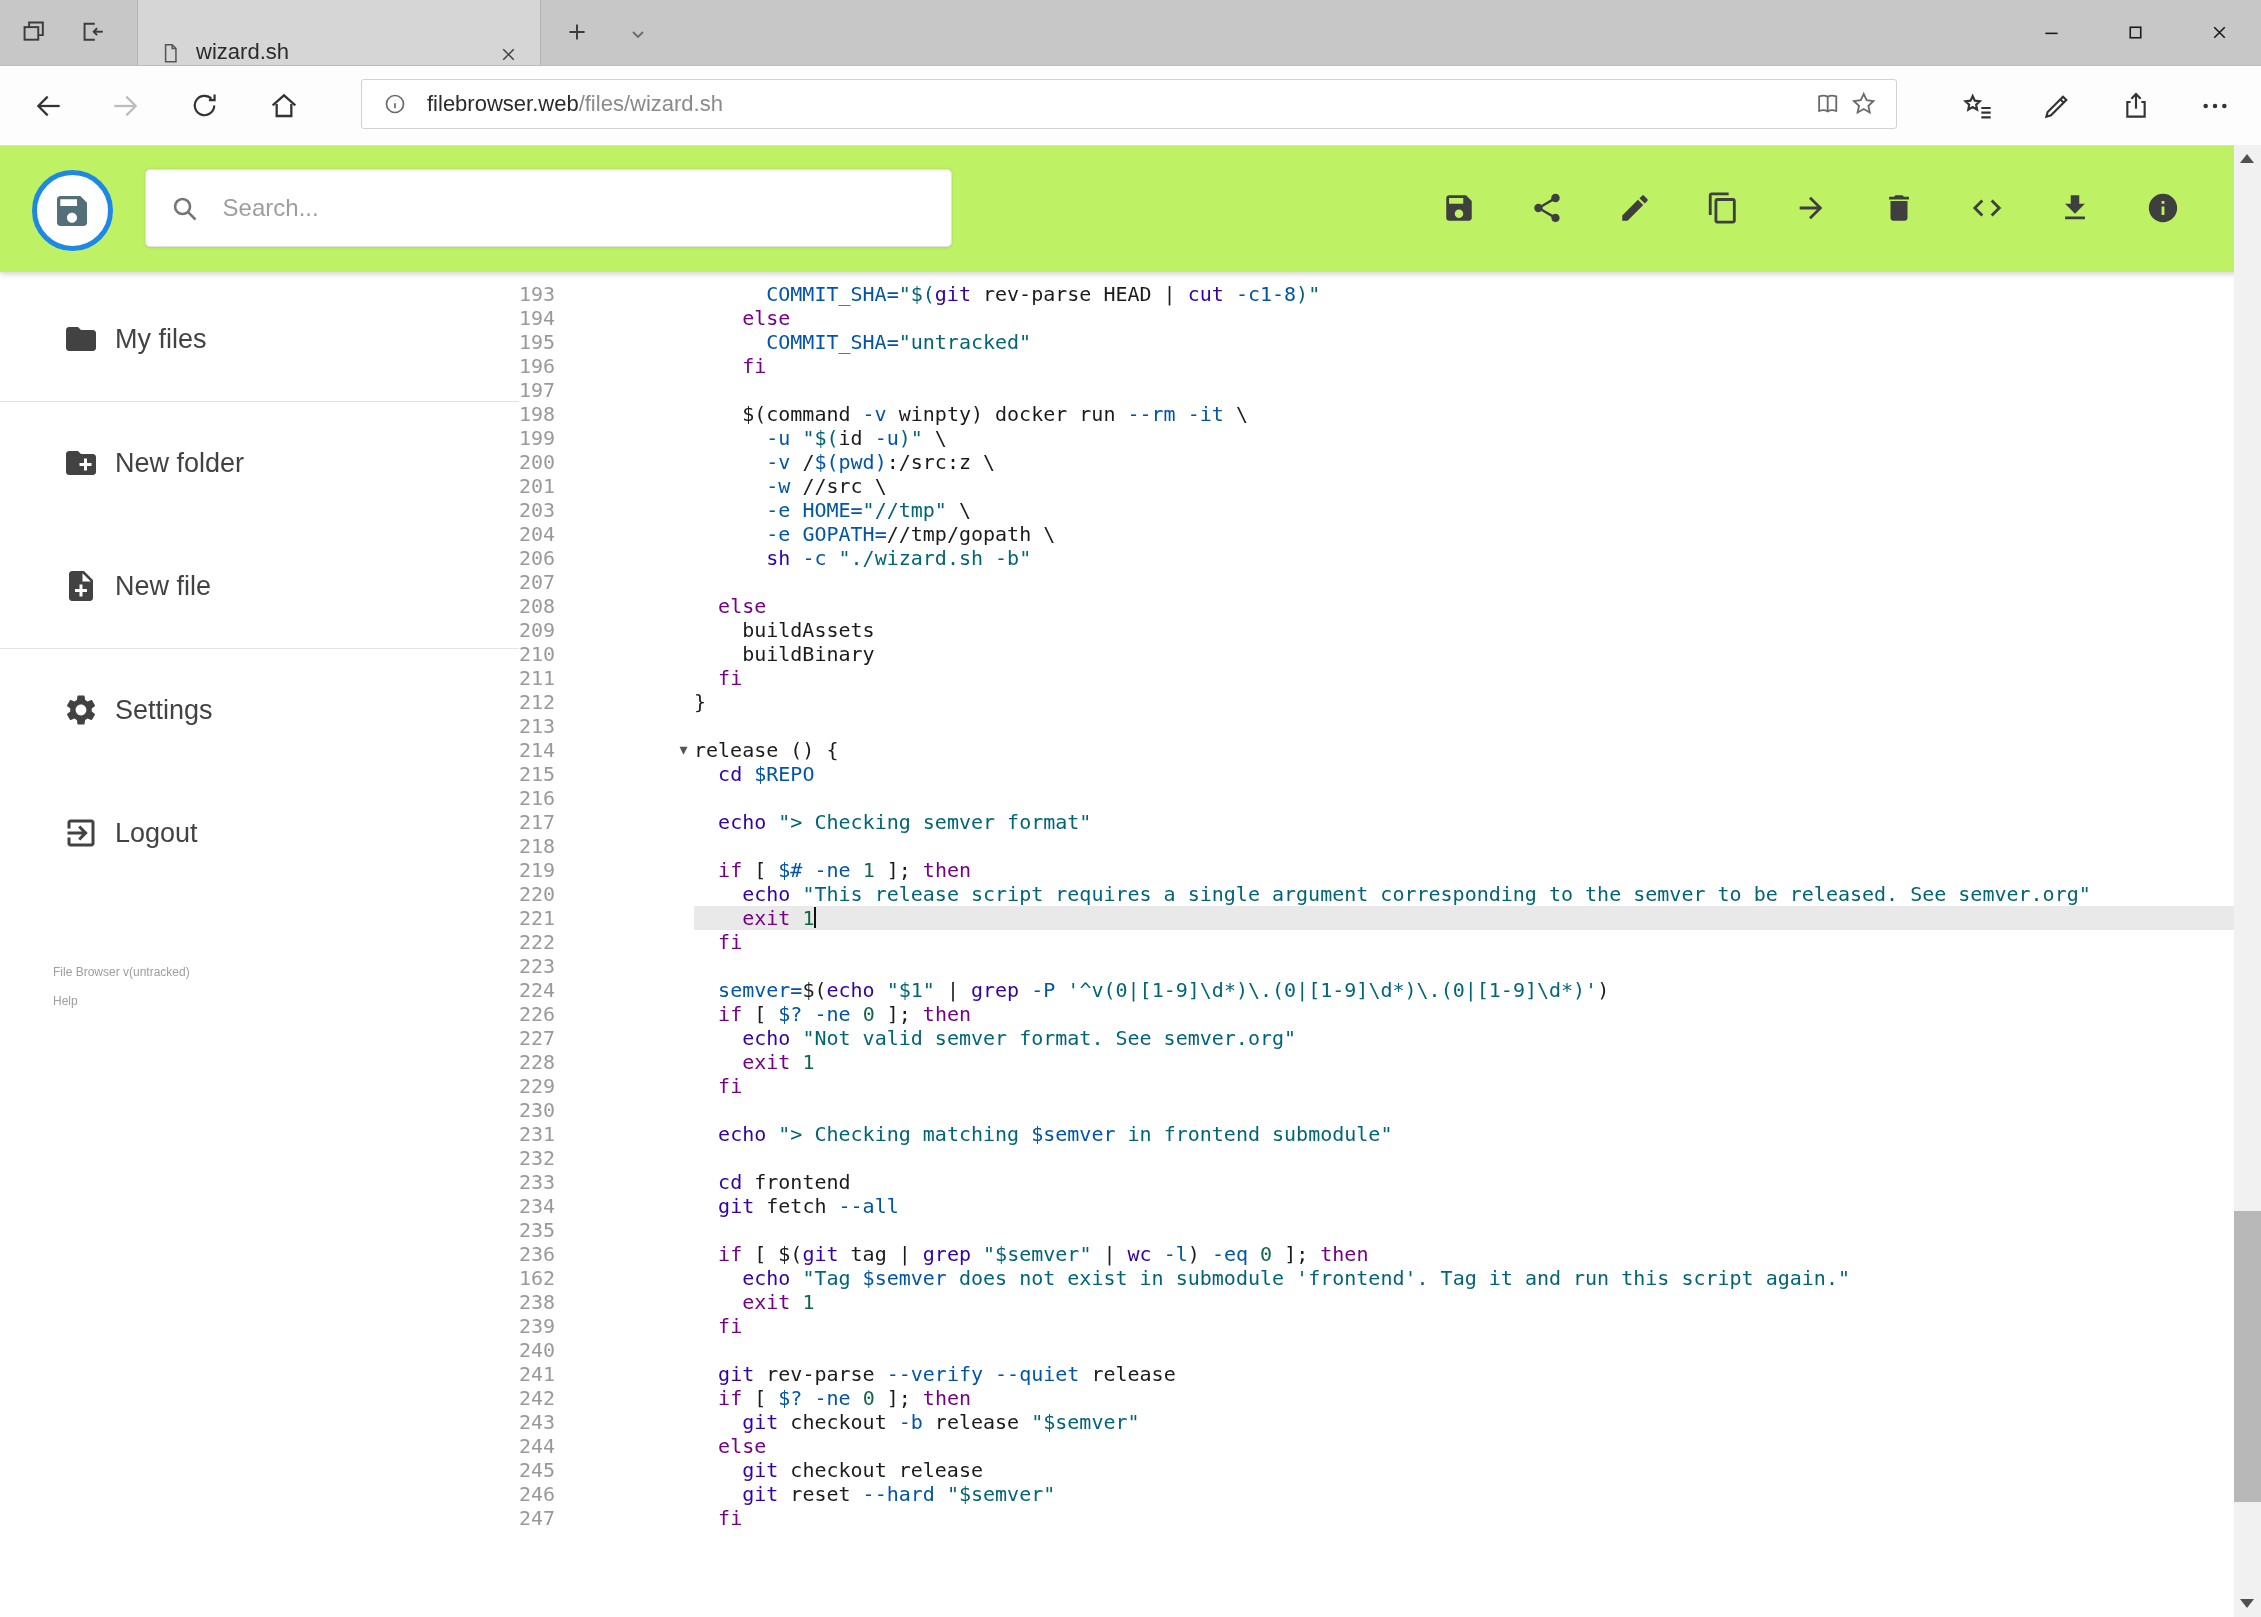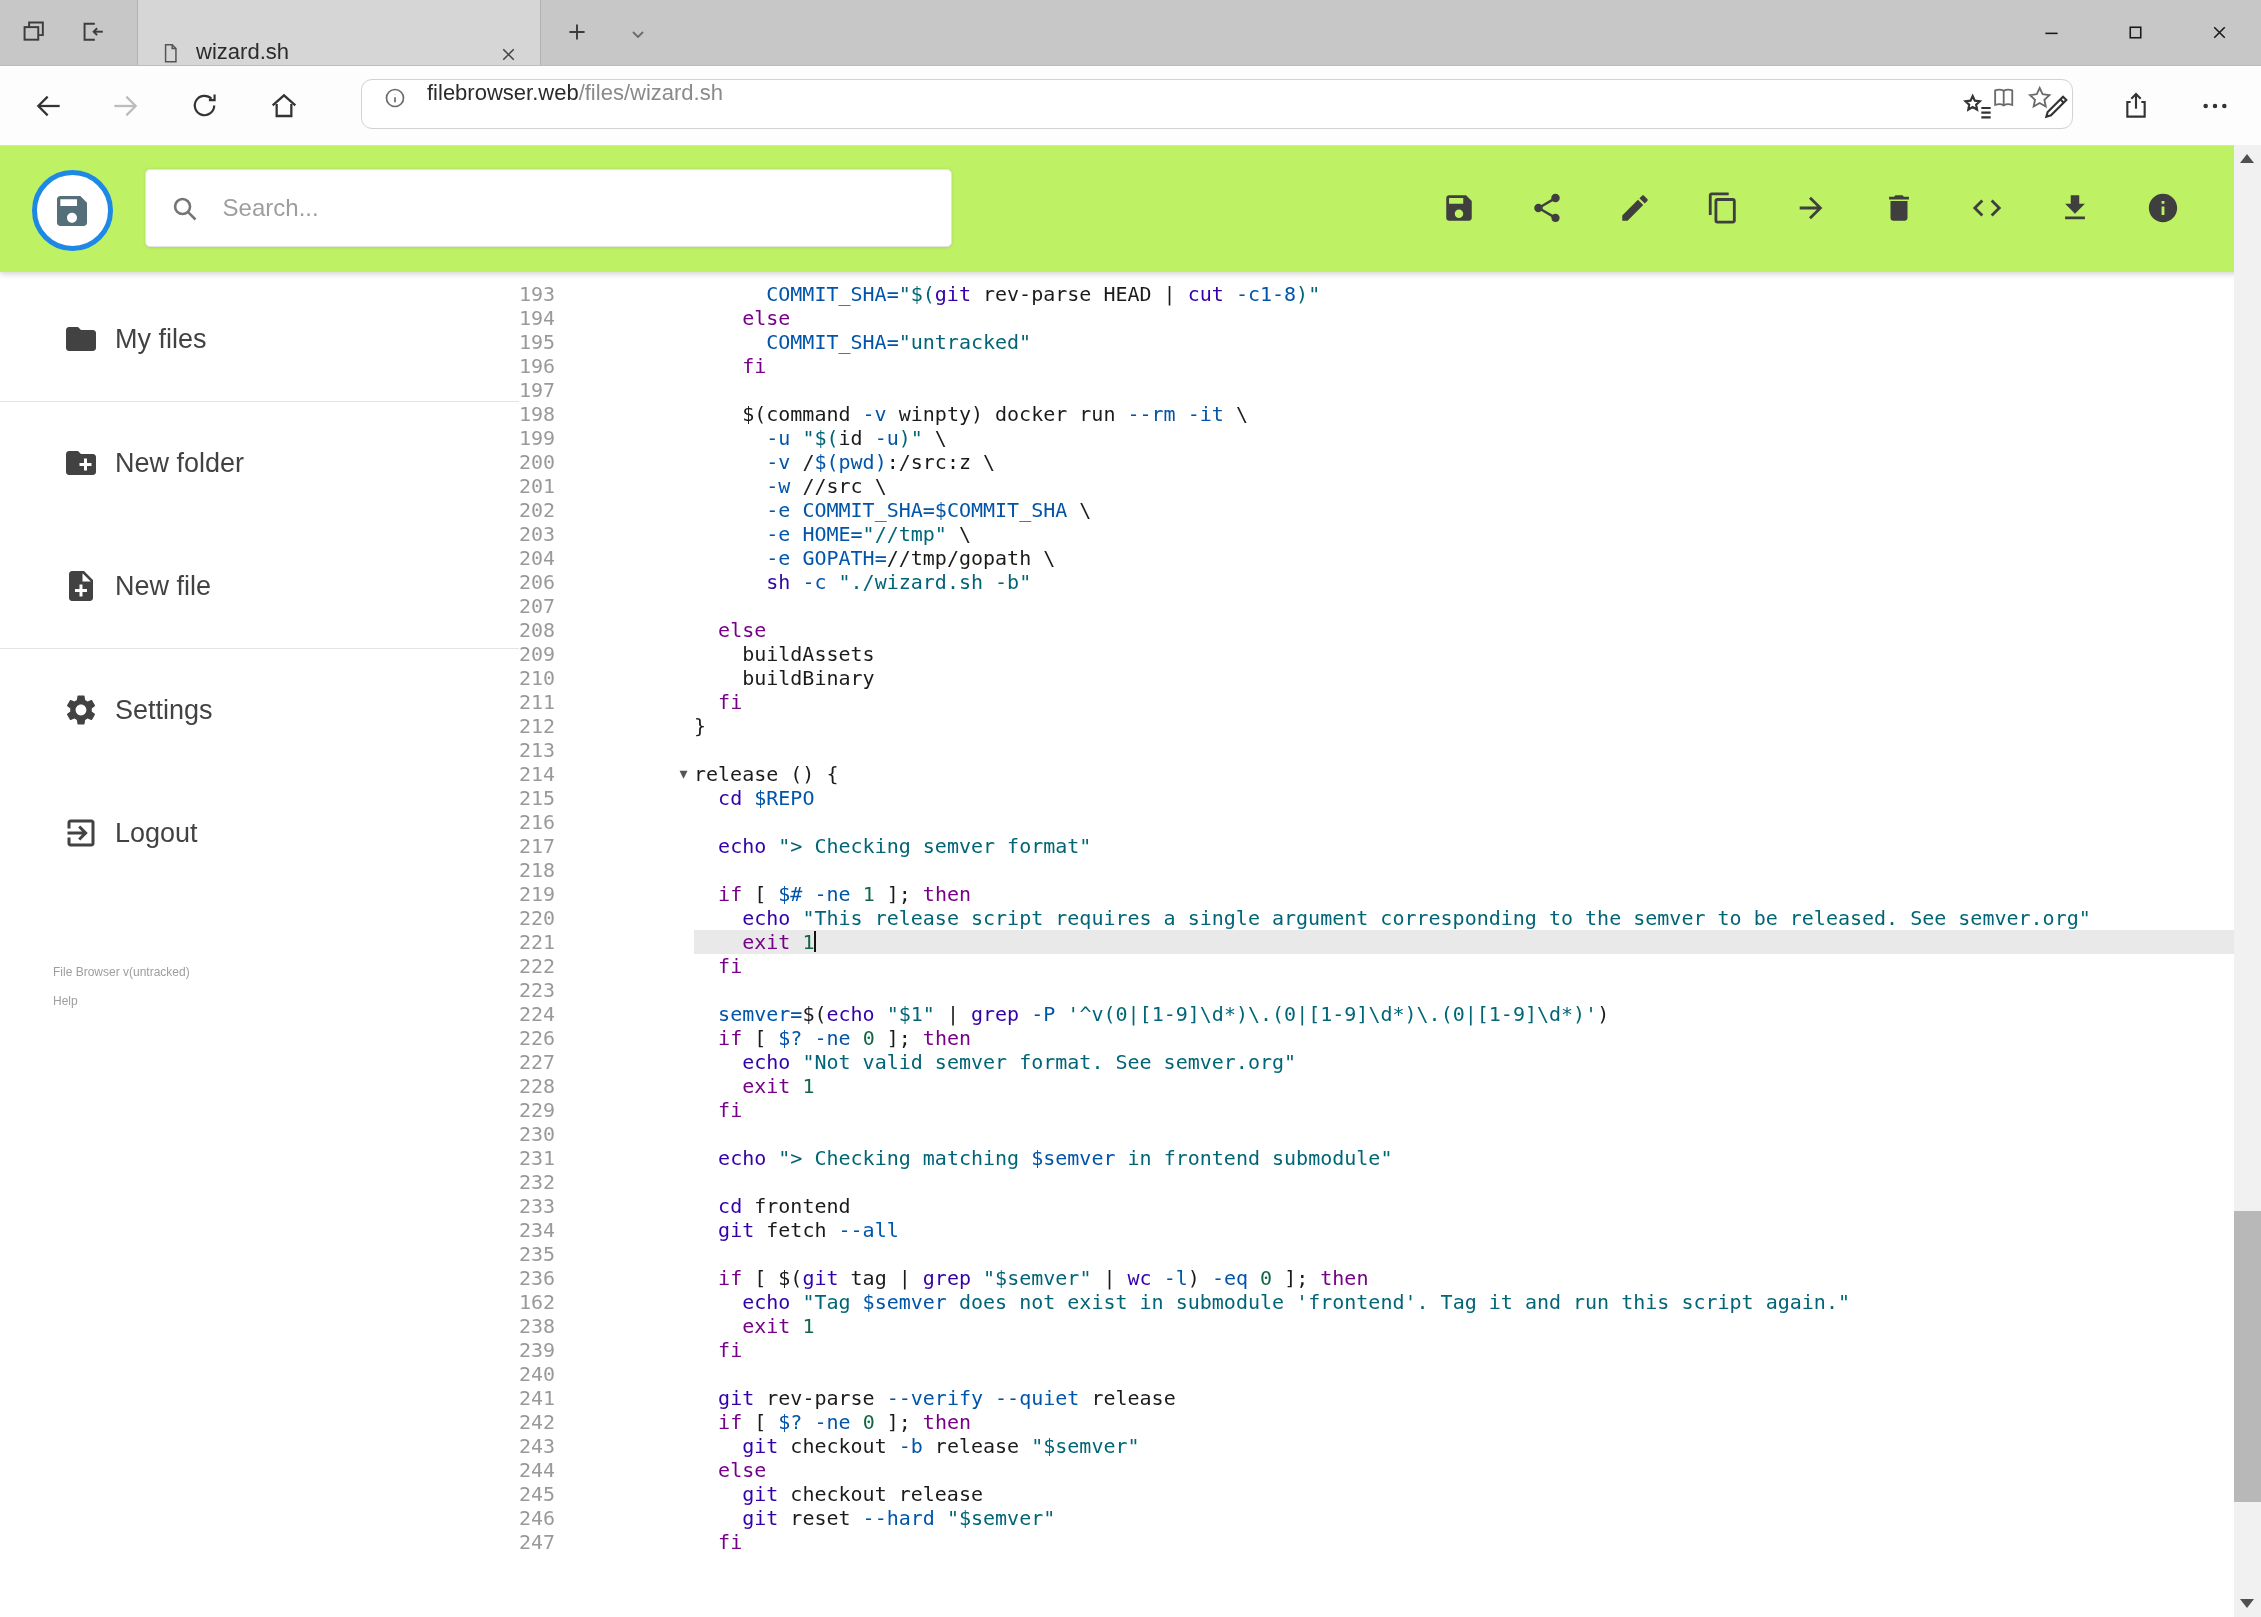--- a/index.html
+++ b/index.html
@@ -17,22 +17,22 @@
   .tab-title{font-size:22px;color:#2b2b2b;margin-left:14.5px;white-space:nowrap;overflow:hidden;flex:1;}
   .newtab{position:absolute;left:559px;top:16px;width:36px;height:32px;display:flex;align-items:center;justify-content:center;}
   .tabchev{position:absolute;left:620px;top:19.4px;width:36px;height:29px;display:flex;align-items:center;justify-content:center;}
   .wincontrols{position:absolute;right:0;top:0;height:65px;display:flex;}
   .wc{width:84px;height:65px;display:flex;align-items:center;justify-content:center;}
 
   
   .addrbar{position:absolute;left:0;top:65px;width:2261px;height:80px;background:#fdfdfd;
            border-bottom:0.8px solid #dadada;z-index:9;}
   .nav-ic{position:absolute;top:22.6px;width:36px;height:36px;display:flex;align-items:center;justify-content:center;}
-  .urlbox{position:absolute;left:361px;top:13.7px;width:1712px;height:50px;border:0.8px solid #d2d2d2;
-          border-radius:11px;background:#fff;display:flex;align-items:flex-start;padding:0 14.5px;box-sizing:border-box;}
+  .urlbox{position:absolute;left:361px;top:13.7px;width:1536px;height:50px;border:0.8px solid #d2d2d2;
+          border-radius:3px;background:#fff;display:flex;align-items:center;padding:0 14.5px;box-sizing:border-box;}
   .urltext{margin-left:14.5px;font-size:22px;white-space:nowrap;}
   .url-host{color:#2b2b2b;}
   .url-path{color:#8a8a8a;}
   .url-spacer{flex:1;}
   .urlbox .in-ic{width:36px;height:36px;display:flex;align-items:center;justify-content:center;}
   .addr-right{position:absolute;top:22.6px;width:36px;height:36px;display:flex;align-items:center;justify-content:center;}
 
   
   .appheader{position:absolute;left:0;top:145px;width:2261px;height:127px;background:#bef264;
              box-shadow:0 2.4px 5.7px rgba(0,0,0,0.18);z-index:5;}
@@ -360,24 +360,20 @@
       </div>
       <div class="cl">
         <span class="ln">200</span>
         <span class="cd"><span class="t-p">      </span><span class="t-a">-v</span><span class="t-p"> /</span><span class="t-a">$(pwd)</span><span class="t-p">:/src:z \</span></span>
       </div>
       <div class="cl">
         <span class="ln">201</span>
         <span class="cd"><span class="t-p">      </span><span class="t-a">-w</span><span class="t-p"> //src \</span></span>
       </div>
       <div class="cl">
-        <span class="ln">202</span>
-        <span class="cd"><span class="t-p">      </span><span class="t-a">-e</span><span class="t-p"> </span><span class="t-a">COMMIT_SHA=$COMMIT_SHA</span><span class="t-p"> \</span></span>
-      </div>
-      <div class="cl">
         <span class="ln">203</span>
         <span class="cd"><span class="t-p">      </span><span class="t-a">-e</span><span class="t-p"> </span><span class="t-a">HOME=</span><span class="t-s">"//tmp"</span><span class="t-p"> \</span></span>
       </div>
       <div class="cl">
         <span class="ln">204</span>
         <span class="cd"><span class="t-p">      </span><span class="t-a">-e</span><span class="t-p"> </span><span class="t-a">GOPATH=</span><span class="t-p">//tmp/gopath \</span></span>
       </div>
       <div class="cl">
         <span class="ln">206</span>
         <span class="cd"><span class="t-p">      </span><span class="t-b">sh</span><span class="t-p"> </span><span class="t-a">-c</span><span class="t-p"> </span><span class="t-s">"./wizard.sh -b"</span></span>

